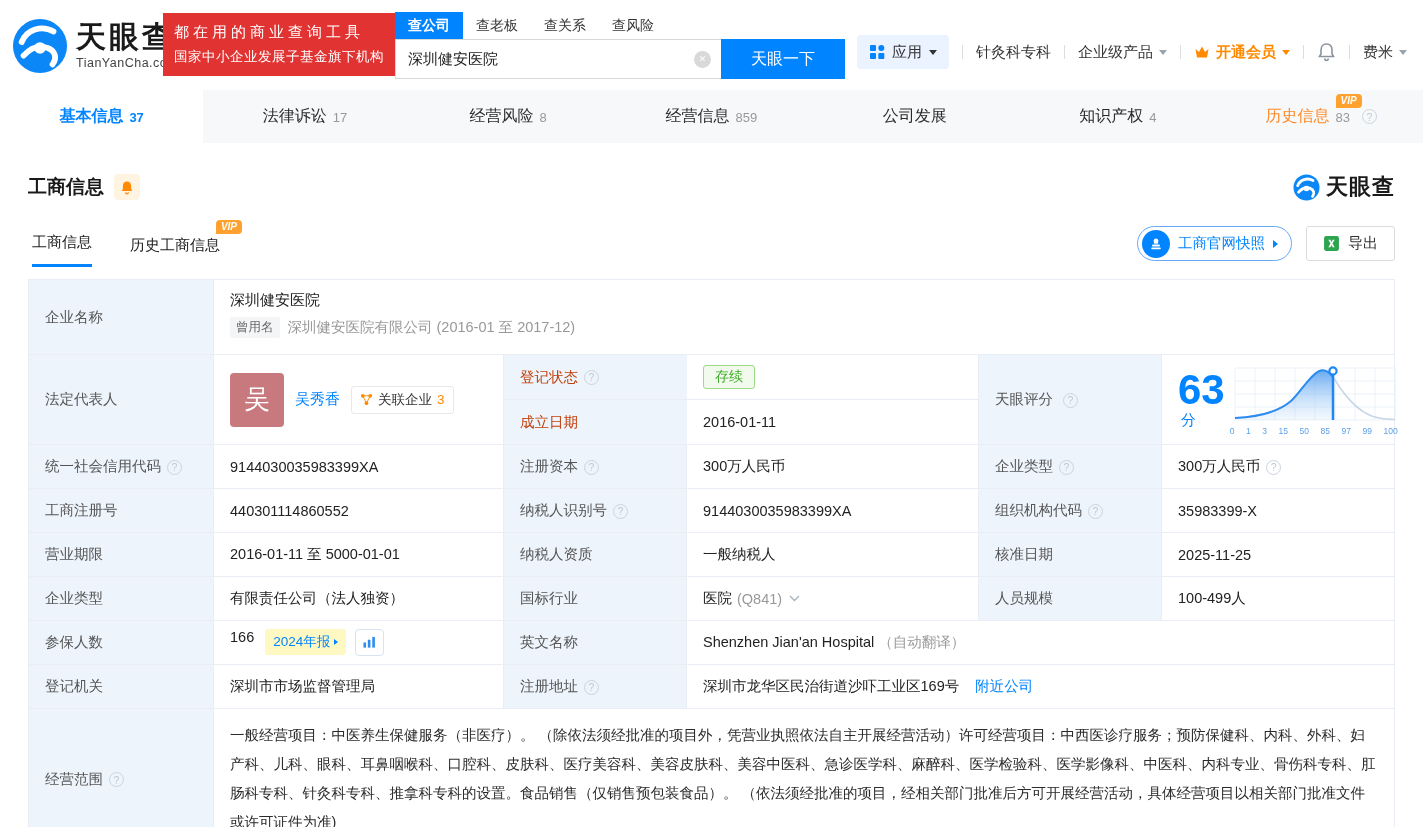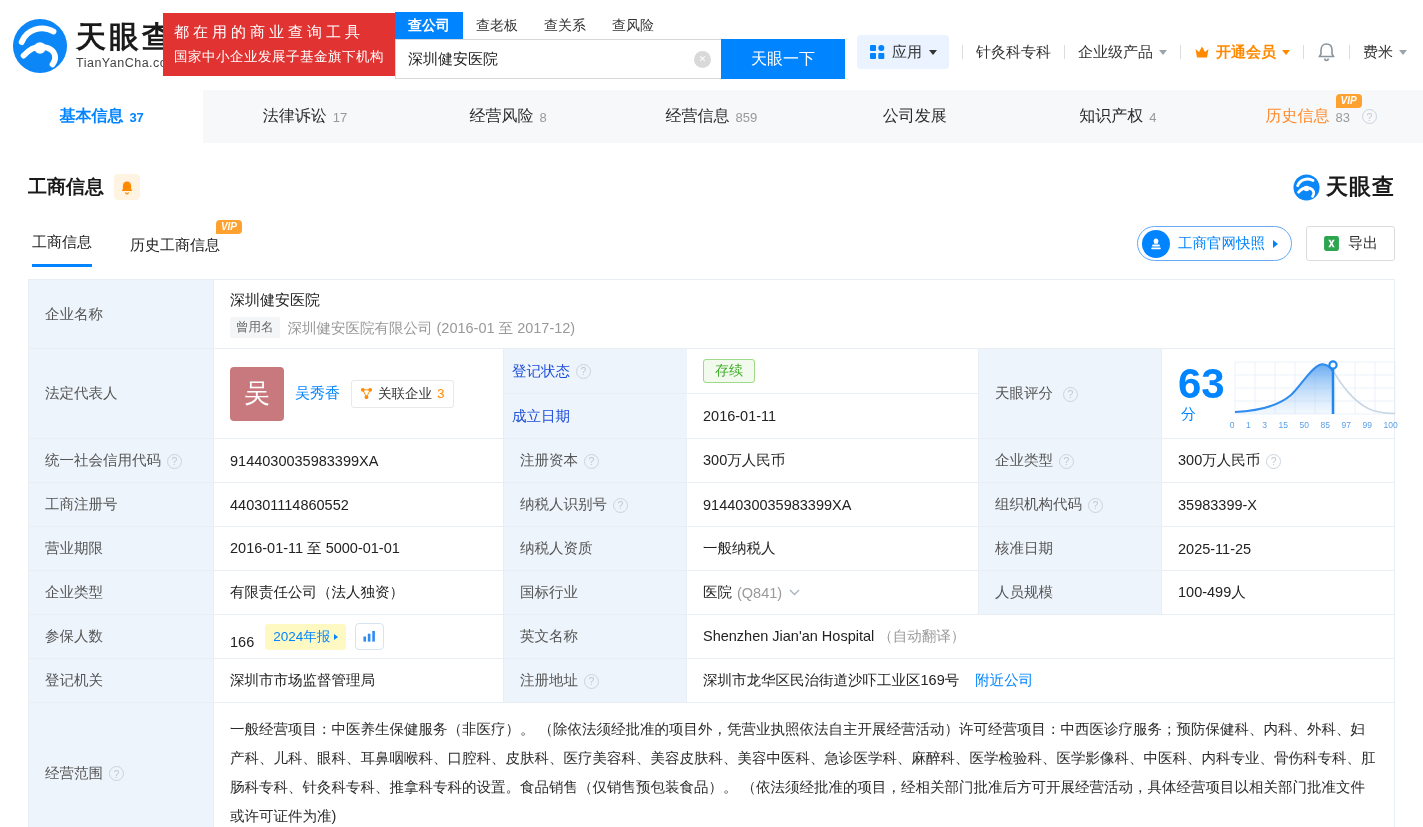--- a/index.html
+++ b/index.html
@@ -70,45 +70,45 @@
     color: #333; font-size: 15px; padding: 0 16px; gap: 8px; cursor: pointer; font-family: inherit; }
   
   .info-table { width: 100%; border-collapse: collapse; table-layout: fixed; margin-top: 12px; }
   .info-table td { border: 1px solid #E9EEF4; font-size: 14.5px; vertical-align: middle; padding: 0 16px; color: #222; }
   td.lbl { background: #EDF4FB; color: #555; }
   tr.r-std { height: 44px; }
   tr.r-name { height: 68px; }
   tr.r-rep { height: 90px; }
   tr.r-scope { height: 118px; }
   .name-main { font-size: 15px; color: #222; margin-top: 11px; }
-  .former-line { margin-top: 7px; margin-bottom: 10px; display: flex; align-items: flex-end; gap: 8px; }
+  .former-line { margin-top: 7px; margin-bottom: 16px; display: flex; align-items: center; gap: 8px; }
   .former-badge { background: #F4F5F7; color: #666; font-size: 12.5px; padding: 2px 6px; border-radius: 2px; flex: none; }
   .former-name { color: #999; font-size: 14.5px; }
   .rep-row { display: flex; align-items: center; gap: 11px; }
   .avatar { width: 54px; height: 54px; border-radius: 4px; background: #C8797D; color: #fff; font-size: 26px;
     display: flex; align-items: center; justify-content: center; cursor: pointer; flex: none; }
   .rep-name { color: #0084FF; cursor: pointer; font-size: 15px; }
   .related-badge { display: inline-flex; align-items: center; gap: 5px; border: 1px solid #E8E8E8; border-radius: 3px;
     padding: 4px 8px; font-size: 13.5px; color: #333; cursor: pointer; background: #fff; }
   .rel-count { color: #FF8A00; }
   td.mid { padding: 0; }
   .sub-row { display: flex; align-items: stretch; height: 45px; }
   .sub-row.first { border-bottom: 1px solid #E9EEF4; }
   .sub-row:last-child { height: 44px; }
-  .sub-lbl { width: 183px; background: #EDF4FB; display: flex; align-items: center; padding: 0 8px; color: #1d4ed8; flex: none; }
+  .sub-lbl { width: 183px; background: #EDF4FB; display: flex; align-items: center; padding: 0 16px; color: #c2410c; flex: none; }
   .sub-val { flex: 1; padding: 0 16px; display: flex; align-items: center; }
   .status-badge { background: #F1FAEC; border: 1px solid #9FD989; color: #3FAE2A; padding: 2px 11px; border-radius: 3px; font-size: 14px; display: inline-block; }
   td.score-td { padding: 0 8px 0 16px; }
   .score-wrap { display: flex; align-items: center; gap: 4px; }
   .score-num { font-size: 42px; font-weight: bold; color: #0084FF; line-height: 1; }
   .score-unit { font-size: 15px; color: #0084FF; margin-left: 3px; }
   .score-chart { width: 170px; }
   .axis-row { display: flex; justify-content: space-between; font-size: 8.5px; color: #5B9FE8; margin-top: 1px; padding: 0 1px; }
   .gray-note { color: #999; }
-  .insured-row { display: flex; align-items: flex-end; }
+  .insured-row { display: flex; align-items: flex-start; }
   .annual-badge { background: #fef9c3; color: #0084FF; font-size: 13.5px; padding: 4px 8px; border-radius: 3px;
     display: inline-flex; align-items: center; gap: 4px; cursor: pointer; margin: 0 9px 0 11px; }
   .annual-badge .tri-right { border-left-width: 4px; border-top-width: 3.5px; border-bottom-width: 3.5px; }
   .chart-icon-btn { display: inline-flex; width: 29px; height: 27px; border: 1px solid #D5E3F2; border-radius: 4px;
     align-items: center; justify-content: center; cursor: pointer; background: #fff; }
   .nearby { color: #0084FF; margin-left: 12px; cursor: pointer; }
   .industry-wrap { display: flex; align-items: center; gap: 5px; }
   td.scope-val { line-height: 29px; padding: 12px 16px; color: #2b2b2b; }
   .chev { display: inline-flex; margin-left: 2px; cursor: pointer; }
 </style>

